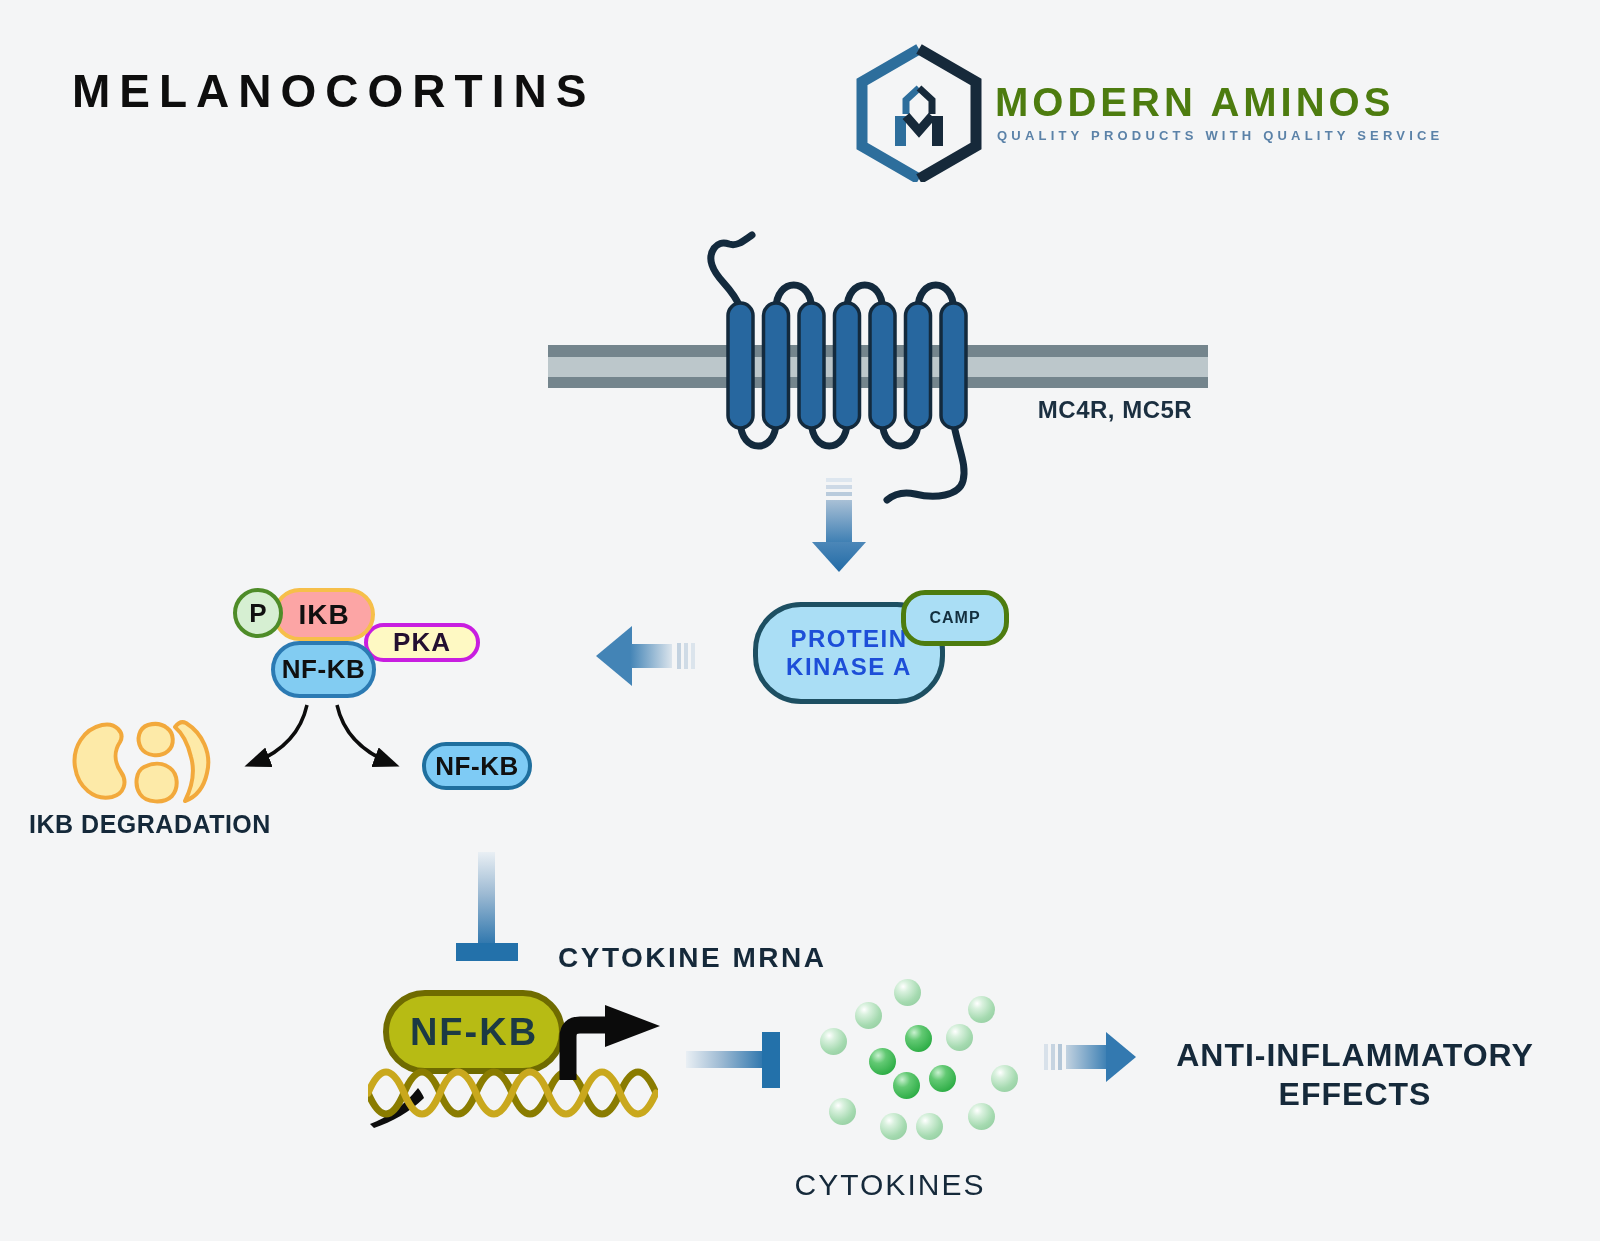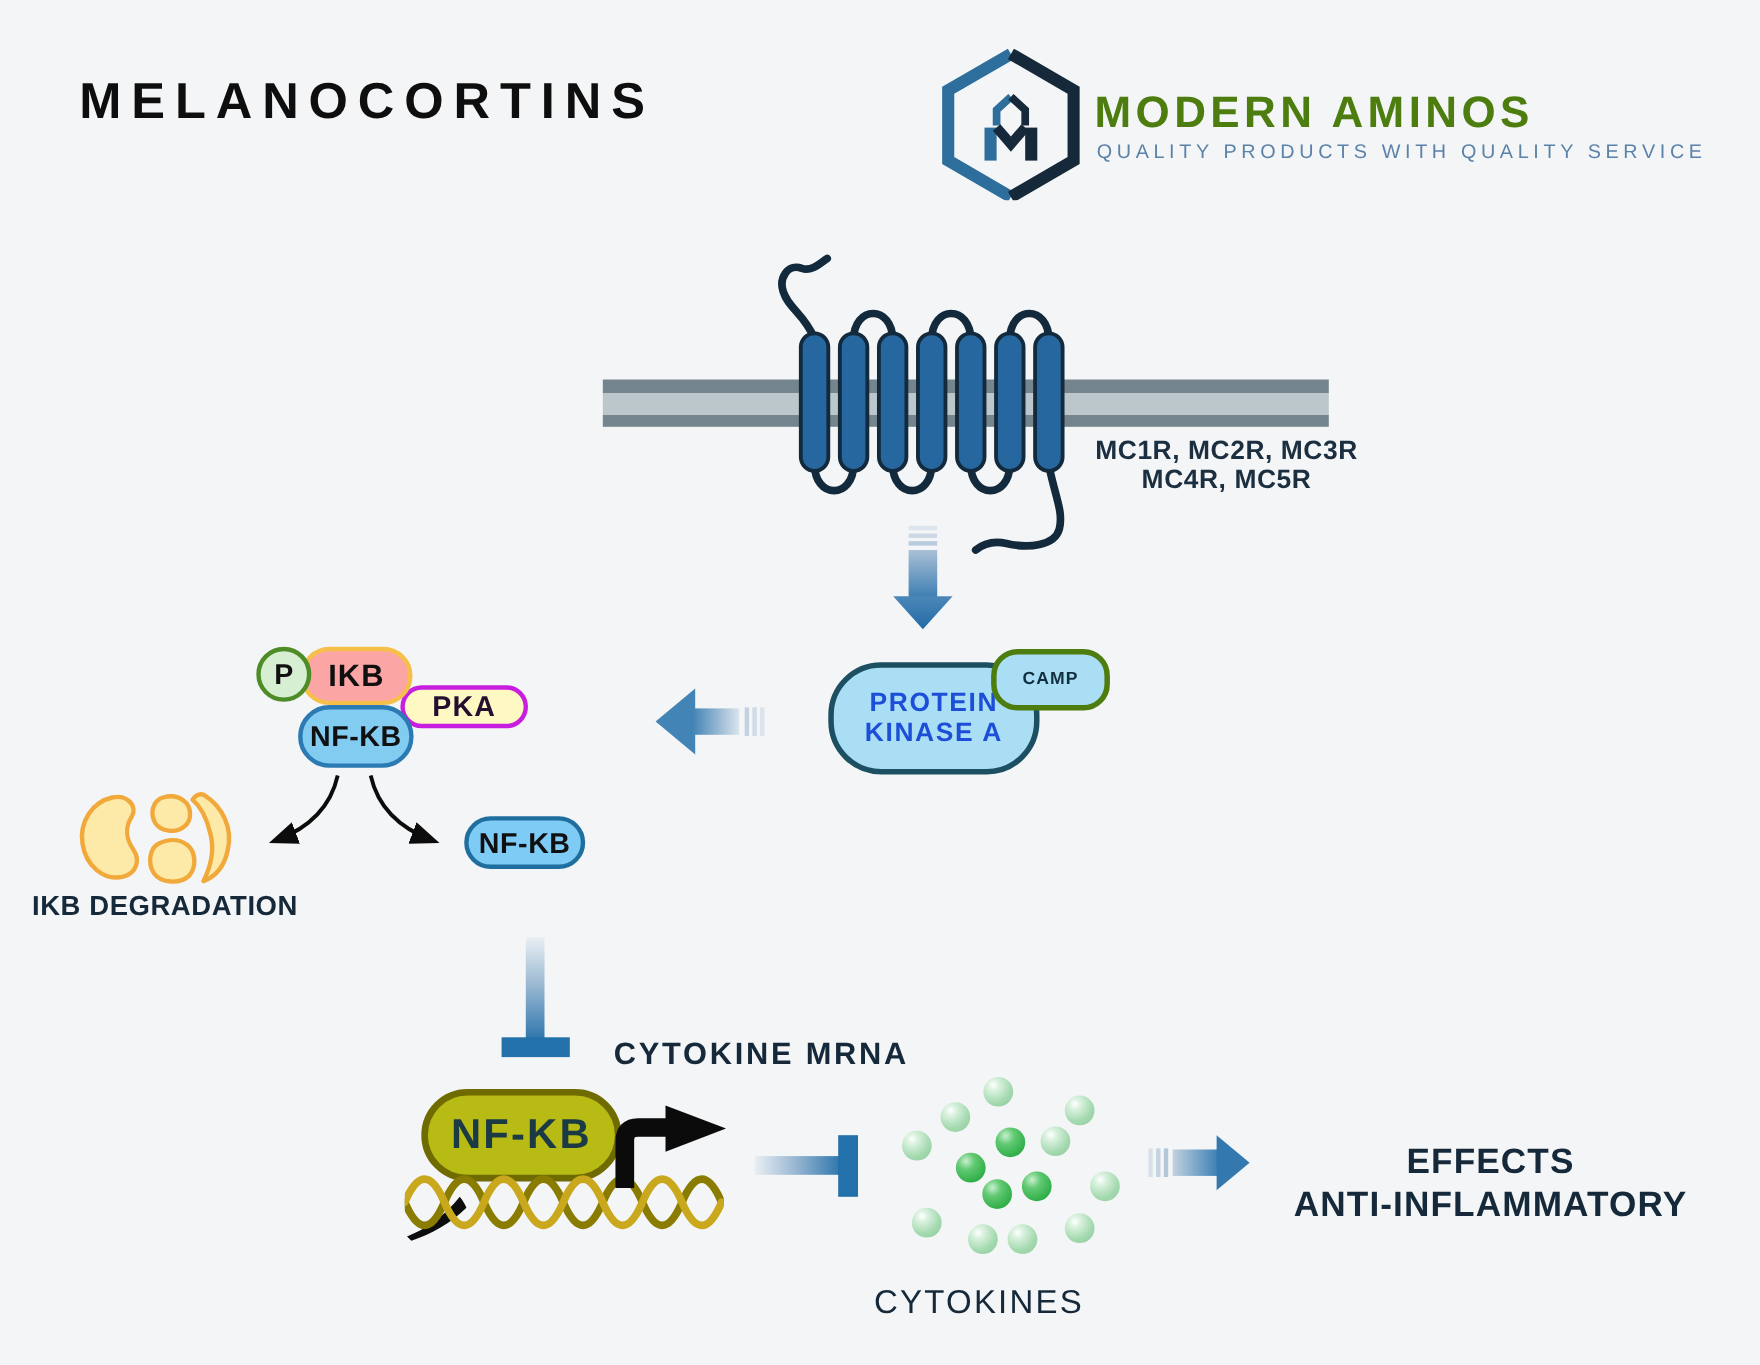--- a/index.html
+++ b/index.html
@@ -10,21 +10,21 @@
   }
   .abs { position:absolute; }
   .navy { color:#15293a; }
   .pill {
     position:absolute; display:flex; align-items:center; justify-content:center;
     text-align:center; font-weight:bold; box-sizing:border-box;
   }
   
   .title { left:72px; top:64px; font-size:46px; font-weight:bold; letter-spacing:9px; color:#0e0e0e; white-space:nowrap; }
   .logo-name { left:995px; top:80px; font-size:40px; font-weight:bold; letter-spacing:4px; color:#4d7c0f; white-space:nowrap; }
-  .logo-tagline { left:997px; top:128px; font-size:18px; font-weight:normal; letter-spacing:4.2px; color:#5b82a8; white-space:nowrap; }
+  .logo-tagline { left:997px; top:128px; font-size:13px; font-weight:bold; letter-spacing:4.2px; color:#5b82a8; white-space:nowrap; }
   
   .membrane {
     left:548px; top:345px; width:660px; height:43px;
     background:linear-gradient(180deg,#74858d 0,#74858d 12px,#bcc7cb 12px,#bcc7cb 32px,#74858d 32px,#74858d 43px);
   }
   .mc-label { left:960px; top:396px; width:310px; text-align:center; font-size:24px; font-weight:bold; line-height:27px; color:#1b2f40; letter-spacing:0.5px; }
   
   .pka-node { left:753px; top:602px; width:192px; height:102px; border-radius:48px;
     background:#aadef5; border:5px solid #1d4f62; z-index:1;
     font-size:24px; line-height:28px; color:#1d4ed8; letter-spacing:1.5px; }
@@ -99,21 +99,20 @@
       <rect x="108.5" y="78" width="25" height="125" rx="12.5"></rect>
       <rect x="144" y="78" width="25" height="125" rx="12.5"></rect>
       <rect x="179.5" y="78" width="25" height="125" rx="12.5"></rect>
       <rect x="215" y="78" width="25" height="125" rx="12.5"></rect>
       <rect x="250.5" y="78" width="25" height="125" rx="12.5"></rect>
       <rect x="286" y="78" width="25" height="125" rx="12.5"></rect>
     </g>
   </svg>
 
   <div class="abs mc-label">
-    <div>MC1R, MC2R, MC3R</div>
     <div>MC4R, MC5R</div>
   </div>
 
   <svg class="abs" style="left:810px; top:476px;" width="58" height="98" viewBox="0 0 58 98">
     <defs>
       <linearGradient id="gdown" x1="0" y1="0" x2="0" y2="1">
         <stop offset="0" stop-color="#a9c0d6"></stop>
           <stop offset="1" stop-color="#3b7db2"></stop>
       </linearGradient>
       <linearGradient id="gdownh" x1="0" y1="0" x2="0" y2="1">
@@ -241,17 +240,17 @@
       </linearGradient>
     </defs>
     <rect x="2" y="16" width="4" height="26" fill="#d8e1ea"></rect>
     <rect x="9" y="16" width="4" height="26" fill="#c6d4e1"></rect>
     <rect x="16" y="16" width="4" height="26" fill="#b4c7d8"></rect>
     <rect x="24" y="17" width="41" height="24" fill="url(#gright)"></rect>
     <polygon points="64,4 94,29 64,54" fill="#3379b0"></polygon>
   </svg>
 
   <div class="abs navy effects-label">
+    <div>ANTI-INFLAMMATORY</div>
     <div>EFFECTS</div>
-    <div>ANTI-INFLAMMATORY</div>
   </div>
 
 </div>
 
 </body></html>

